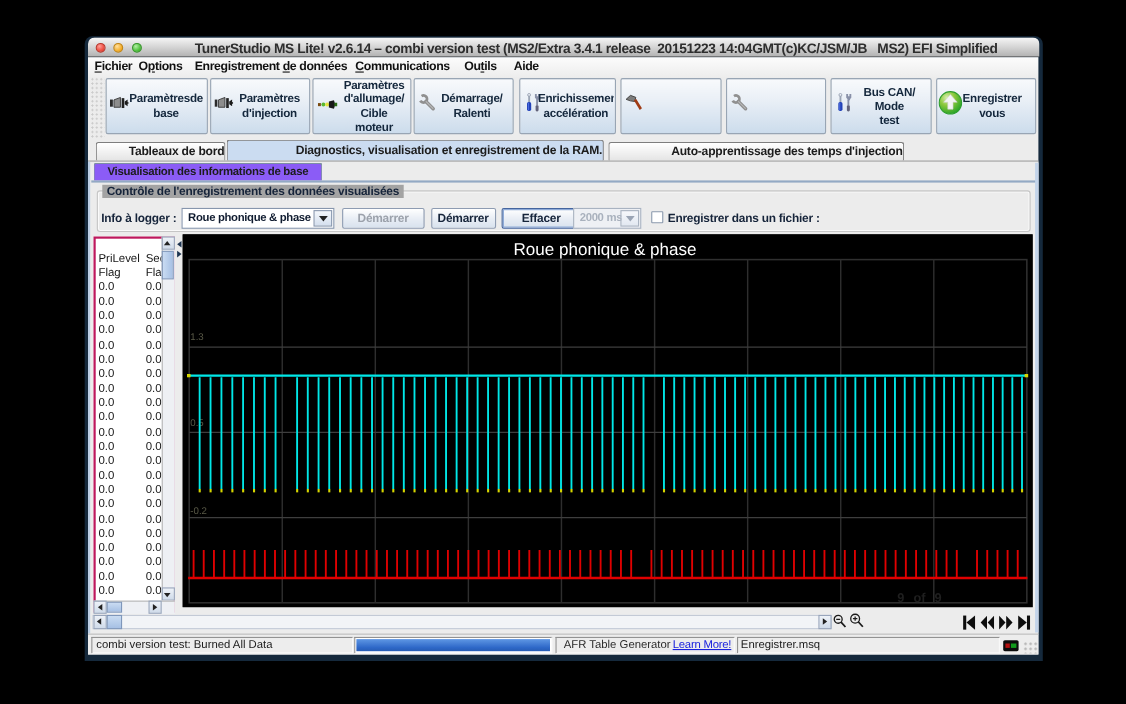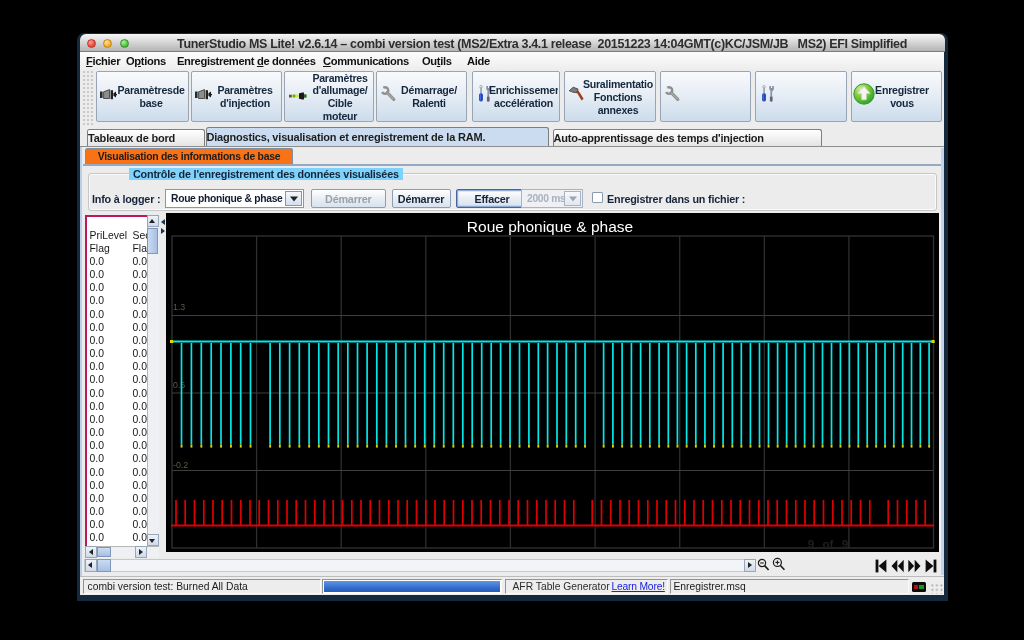--- a/index.html
+++ b/index.html
@@ -25,37 +25,37 @@
   background-image:radial-gradient(#c9c9c9 28%, transparent 30%);
   background-size:4px 4px; }
 .tbtn { position:absolute; top:70.5px; height:51.5px; border:1px solid #98a5b4; border-radius:2px;
   background:linear-gradient(#f8fafc, #e9eff6 40%, #ccdcec);
   }
 .ticon { position:absolute; top:50%; transform:translateY(-50%); }
 .ttxt { position:absolute; text-align:center; font-size:10.6px; font-weight:bold;
   color:#14273c; letter-spacing:-0.25px; white-space:nowrap; overflow:hidden; }
 
 
-.tab { position:absolute; font-size:11px; font-weight:bold; color:#1c1c1c; text-align:left;
+.tab { position:absolute; font-size:11px; font-weight:bold; color:#1c1c1c; text-align:right;
   border:1px solid #7e7e7e; border-bottom:none; border-radius:2.5px 2.5px 0 0; letter-spacing:-0.2px; }
 .tabu { background:linear-gradient(#ffffff,#e4e4e4); top:128.5px; height:17.5px; line-height:17px; }
 .tabs { background:#cbdcf1; top:127px; height:19px; line-height:19px; }
 #tabline { left:80px; top:146px; width:863.5px; height:1px; background:#8e8e8e; }
 
 
-#itab { left:85px; top:148px; width:208px; height:16px; line-height:16px; background:#f97316;
+#itab { left:85px; top:148px; width:208px; height:16px; line-height:16px; background:#8b5cf6;
   border:1px solid #7e8ea4; border-bottom:none; border-radius:2.5px 2.5px 0 0;
   font-size:10.4px; font-weight:bold; color:#1c1c1c; text-align:center; letter-spacing:-0.25px; }
 #itabline { left:82.5px; top:164px; width:861px; height:1.5px; background:#93a9c4; }
 
 
 #gbox { left:88px; top:173px; width:849px; height:38px; border:1px solid #c6c6c6; border-radius:3px;
   box-shadow:inset 0 0 0 1px #fafafa; }
-#gtitle { left:93px; top:167.5px; background:#7dd3fc; padding:0 4px; font-size:10.8px; font-weight:bold;
-  color:#16243a; letter-spacing:-0.2px;margin-left:36px; }
+#gtitle { left:93px; top:167.5px; background:#a3a3a3; padding:0 4px; font-size:10.8px; font-weight:bold;
+  color:#16243a; letter-spacing:-0.2px; }
 
 
 .lbl { position:absolute; font-size:10.8px; font-weight:bold; color:#16243a; letter-spacing:-0.2px; }
 .btn { position:absolute; top:188.5px; height:19.5px; border:1px solid #8e9cb2; border-radius:2px;
   background:linear-gradient(#ffffff,#e9eef5 50%,#d8e2ee); text-align:center;
   font-size:10.8px; font-weight:bold; color:#16243a; line-height:18px; letter-spacing:-0.2px; }
 .combo { position:absolute; top:188.5px; height:19.5px; background:#fff; border:1px solid #8796ad; }
 .cartxt { position:absolute; left:5px; top:0; bottom:0; font-size:10.3px; font-weight:bold; color:#101c30;
   line-height:18.5px; letter-spacing:-0.3px; }
 .carrow { position:absolute; right:1px; top:1px; bottom:1px; width:17px;
@@ -147,39 +147,39 @@
         <rect x="9.4" y="6.4" width="1.7" height="5" fill="#8890a8"></rect>
         <rect x="8.9" y="11.2" width="2.7" height="5.6" rx="1.2" fill="#62627a"></rect>
       </svg></div>
     <div class="ttxt" style="left:16px;right:1px;top:12.9px;line-height:12.8px">Enrichissemen<br>accélération</div>
   </div>
 <div class="tbtn" style="left:564px;width:92px">
     <div class="ticon" style="left:3px"><svg width="17" height="16" viewBox="0 0 17 16">
         <path d="M1.2 4.8 L5.2 1.2 L10 3 L9 6.8 L5 6.2 Z" fill="#7d7d7d" stroke="#3c3c3c" stroke-width="0.8"></path>
         <path d="M8.2 5.6 L10.4 4.4 L15.6 12.8 L13.6 14.4 Z" fill="#a03b14"></path>
       </svg></div>
-    <div class="ttxt" style="left:17px;right:1px;top:6.5px;line-height:12.8px">Suralimentatio<br>Fonctions<br>annexes</div>
   </div>
 <div class="tbtn" style="left:660px;width:91px">
     <div class="ticon" style="left:3px"><svg width="17" height="17" viewBox="0 0 17 17">
         <circle cx="5" cy="5" r="3.2" fill="none" stroke="#909090" stroke-width="2.5" stroke-dasharray="15.5 4.6" stroke-dashoffset="-10.5" transform="rotate(45 5 5)"></circle>
         <line x1="7.2" y1="7.2" x2="13.8" y2="13.8" stroke="#909090" stroke-width="3.2" stroke-linecap="round"></line>
         <line x1="7.4" y1="7.4" x2="13.6" y2="13.6" stroke="#b8b8b8" stroke-width="1" stroke-linecap="round"></line>
       </svg></div>
   </div>
 <div class="tbtn" style="left:755px;width:92px">
     <div class="ticon" style="left:5px"><svg width="14" height="18" viewBox="0 0 14 18">
         <circle cx="3" cy="1.8" r="1.3" fill="none" stroke="#a0a8b8" stroke-width="0.9"></circle>
         <rect x="2.2" y="2.6" width="1.7" height="6" fill="#9aa4b4"></rect>
         <rect x="1.1" y="8.2" width="3.8" height="8.2" rx="1.6" fill="#2343b8"></rect>
         <rect x="1.9" y="9" width="1" height="6.6" fill="#4a6ae0"></rect>
         <path d="M8.3 1 h1.7 v2 h1.2 v-2 h1.7 v3.4 l-1.1 1.1 v1.1 h-2.4 v-1.1 l-1.1 -1.1 Z" fill="#8890a8"></path>
         <rect x="9.4" y="6.4" width="1.7" height="5" fill="#8890a8"></rect>
         <rect x="8.9" y="11.2" width="2.7" height="5.6" rx="1.2" fill="#62627a"></rect>
       </svg></div>
+    <div class="ttxt" style="left:16px;right:1px;top:6.5px;line-height:12.8px">Bus CAN/<br>Mode<br>test</div>
   </div>
 <div class="tbtn" style="left:851px;width:91px">
     <div class="ticon" style="left:1px"><svg width="22" height="22" viewBox="0 0 22 22">
         <defs>
           <radialGradient id="gg" cx="35%" cy="28%" r="75%">
             <stop offset="0%" stop-color="#d8f0b0"></stop>
             <stop offset="45%" stop-color="#8cc83c"></stop>
             <stop offset="100%" stop-color="#28a428"></stop>
           </radialGradient>
         </defs>
@@ -453,21 +453,21 @@
       <circle cx="5" cy="5" r="3.6" fill="none" stroke="#1a1a1a" stroke-width="1.2"></circle>
       <line x1="3.2" y1="5" x2="6.8" y2="5" stroke="#1a1a1a" stroke-width="1.1"></line>
       <line x1="7.6" y1="7.6" x2="11.6" y2="12" stroke="#1a1a1a" stroke-width="1.6"></line>
     </svg></div>
 <div class="abs" style="left:771.5px;top:557px"><svg width="14" height="15" viewBox="0 0 14 15">
       <circle cx="5.4" cy="5.4" r="4" fill="none" stroke="#1a1a1a" stroke-width="1.2"></circle>
       <line x1="3.4" y1="5.4" x2="7.4" y2="5.4" stroke="#1a1a1a" stroke-width="1.1"></line>
       <line x1="5.4" y1="3.4" x2="5.4" y2="7.4" stroke="#1a1a1a" stroke-width="1.1"></line>
       <line x1="8.2" y1="8.2" x2="12.4" y2="12.8" stroke="#1a1a1a" stroke-width="1.6"></line>
     </svg></div>
-<div class="abs" style="left:800px;top:537px;width:56px;text-align:center;font-size:11.6px;font-weight:bold;color:#1f1f1f;word-spacing:5px">9 of 9</div>
+<div class="abs" style="left:800px;top:537px;width:56px;text-align:right;font-size:11.6px;font-weight:bold;color:#1f1f1f;word-spacing:5px">9 of 9</div>
 <div class="abs" style="left:875px;top:559px"><svg width="12" height="14" viewBox="0 0 12 14">
       <rect x="0.6" y="0.6" width="2.8" height="12.8" fill="#0d0d0d"></rect>
       <path d="M11.4 0.6 L11.4 13.4 L3.6 7 Z" fill="#0d0d0d"></path>
     </svg></div>
 <div class="abs" style="left:891px;top:559px"><svg width="13" height="14" viewBox="0 0 13 14">
       <path d="M6.3 0.8 L6.3 13.2 L0.5 7 Z" fill="#0d0d0d"></path>
       <path d="M12.7 0.8 L12.7 13.2 L6.9 7 Z" fill="#0d0d0d"></path>
     </svg></div>
 <div class="abs" style="left:907.5px;top:559px"><svg width="13" height="14" viewBox="0 0 13 14">
       <path d="M0.3 0.8 L0.3 13.2 L6.1 7 Z" fill="#0d0d0d"></path>

